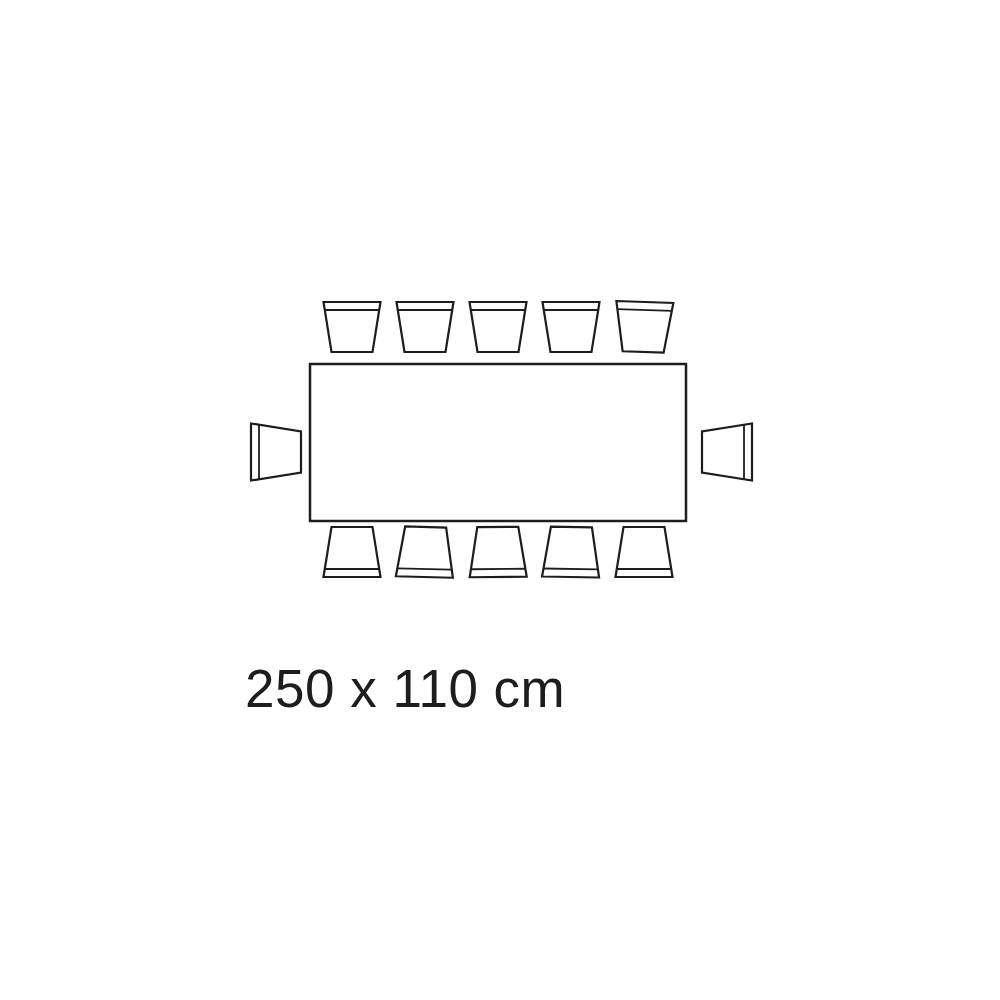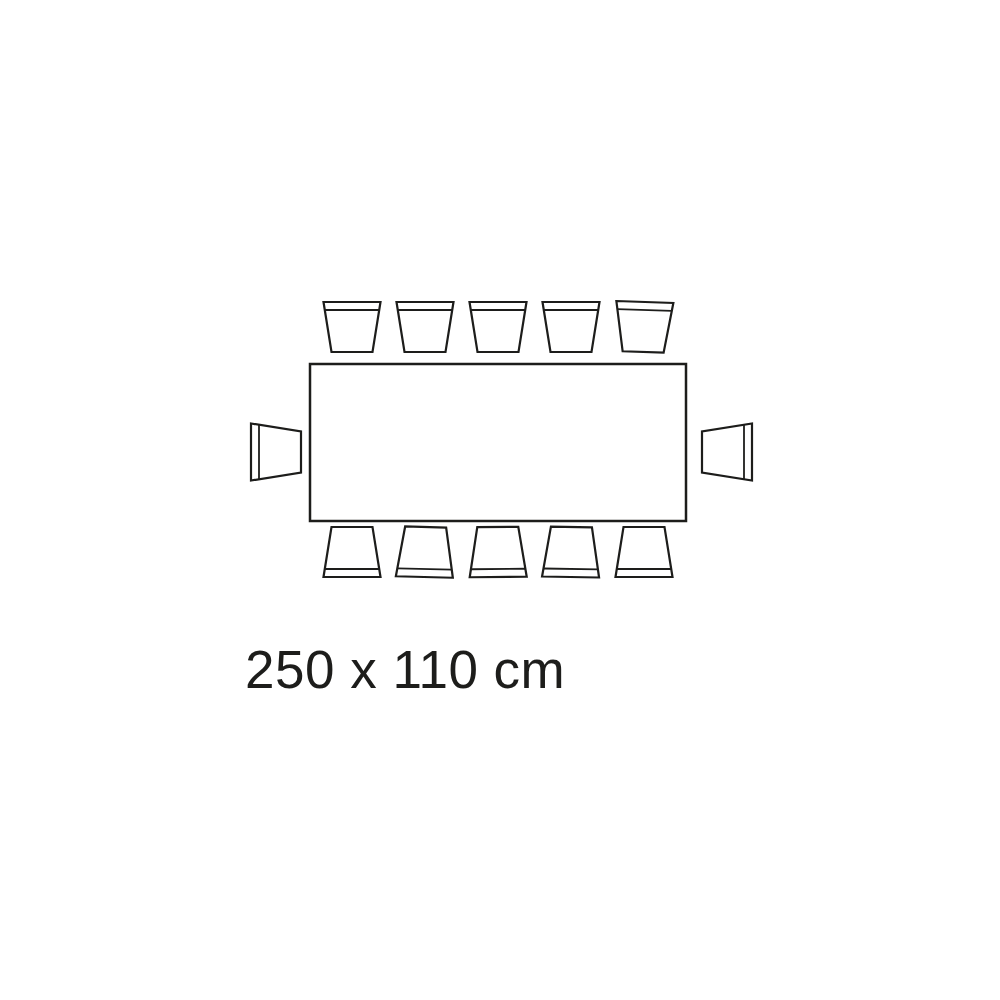--- a/index.html
+++ b/index.html
@@ -18,21 +18,21 @@
   #plan {
     position: absolute;
     left: 0;
     top: 0;
     width: 1000px;
     height: 1000px;
   }
   .caption {
     position: absolute;
     left: 245px;
-    top: 639px;
+    top: 658px;
     font-size: 53px;
     font-weight: 300;
     letter-spacing: 0.5px;
     color: #1d1d1b;
     white-space: nowrap;
     user-select: none;
   }
 </style>
 </head>
 <body>

